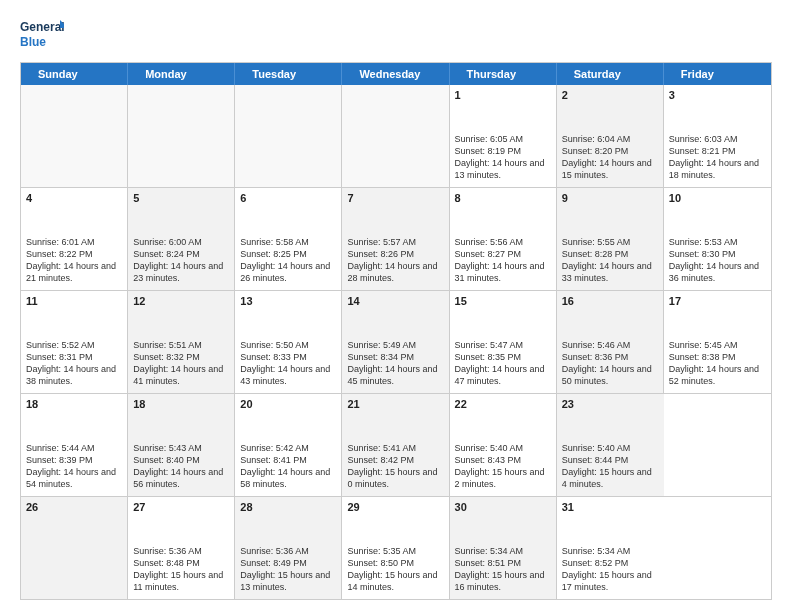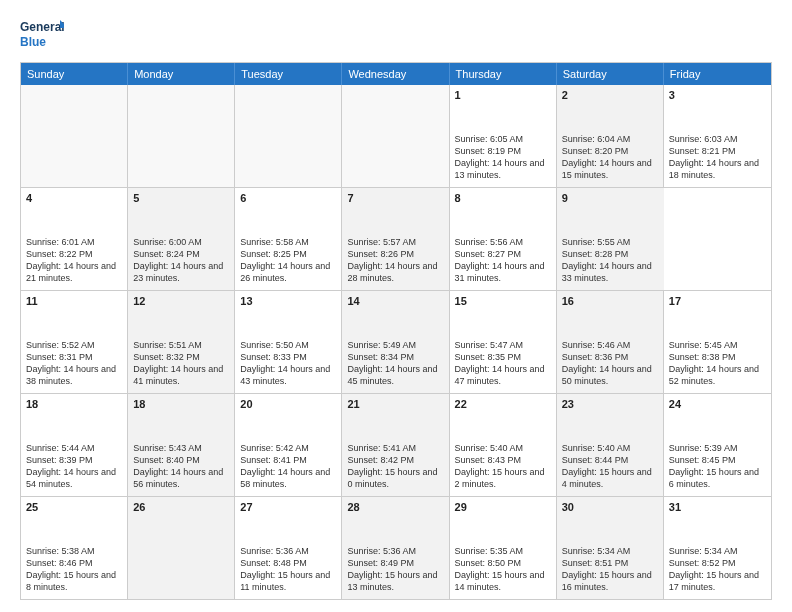--- a/index.html
+++ b/index.html
@@ -49,24 +49,25 @@
       border: 1px solid #ccc;
     }
     .cal-header-row {
       display: grid;
       grid-template-columns: repeat(7, 1fr);
       background: #2575c4;
     }
     .cal-header-cell {
       color: #fff;
       font-size: 11px;
-      font-weight: normal;
+      font-weight: bold;
       padding: 5px 6px;
       text-align: left;
       border-right: 1px solid #4a8fd4;
+      margin-left: 11px;
     }
     .cal-header-cell:last-child { border-right: none; }
     .cal-body {
       flex: 1;
       display: flex;
       flex-direction: column;
     }
     .cal-row {
       display: grid;
       grid-template-columns: repeat(7, 1fr);
@@ -191,20 +192,27 @@
 Daylight: 14 hours
 and 31 minutes.</div>
           </div>
           <div class="cal-cell shaded">
             <div class="day-num">9</div>
             <div class="cell-text">Sunrise: 5:55 AM
 Sunset: 8:28 PM
 Daylight: 14 hours
 and 33 minutes.</div>
           </div>
+          <div class="cal-cell">
+            <div class="day-num">10</div>
+            <div class="cell-text">Sunrise: 5:53 AM
+Sunset: 8:30 PM
+Daylight: 14 hours
+and 36 minutes.</div>
+          </div>
         </div>
         <div class="cal-row">
           <div class="cal-cell">
             <div class="day-num">11</div>
             <div class="cell-text">Sunrise: 5:52 AM
 Sunset: 8:31 PM
 Daylight: 14 hours
 and 38 minutes.</div>
           </div>
           <div class="cal-cell shaded">
@@ -286,36 +294,22 @@
 Daylight: 15 hours
 and 2 minutes.</div>
           </div>
           <div class="cal-cell shaded">
             <div class="day-num">23</div>
             <div class="cell-text">Sunrise: 5:40 AM
 Sunset: 8:44 PM
 Daylight: 15 hours
 and 4 minutes.</div>
           </div>
-          <div class="cal-cell">
-            <div class="day-num">24</div>
-            <div class="cell-text">Sunrise: 5:39 AM
-Sunset: 8:45 PM
-Daylight: 15 hours
-and 6 minutes.</div>
-          </div>
         </div>
         <div class="cal-row">
-          <div class="cal-cell">
-            <div class="day-num">25</div>
-            <div class="cell-text">Sunrise: 5:38 AM
-Sunset: 8:46 PM
-Daylight: 15 hours
-and 8 minutes.</div>
-          </div>
           <div class="cal-cell shaded">
             <div class="day-num">26</div>
           </div>
           <div class="cal-cell">
             <div class="day-num">27</div>
             <div class="cell-text">Sunrise: 5:36 AM
 Sunset: 8:48 PM
 Daylight: 15 hours
 and 11 minutes.</div>
           </div>

